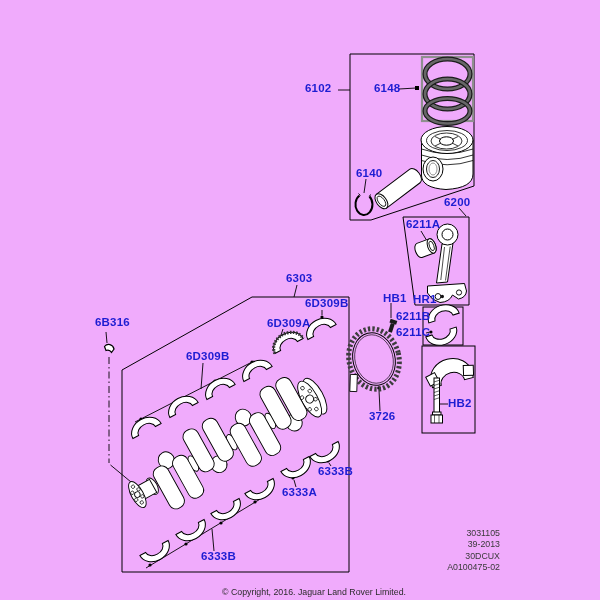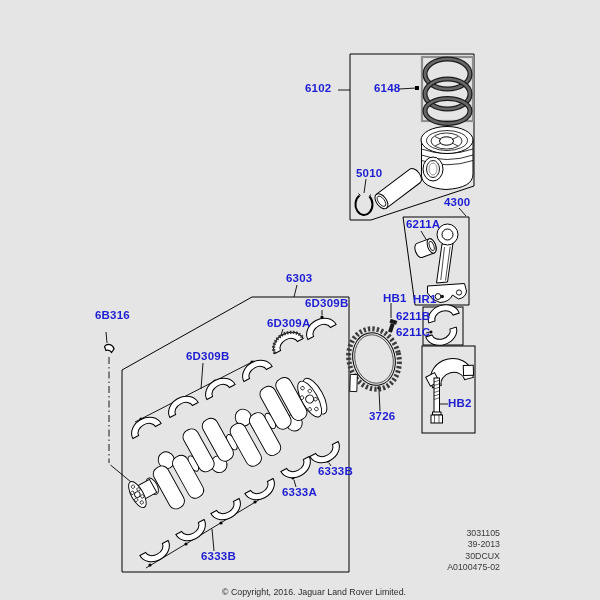--- a/index.html
+++ b/index.html
@@ -1,16 +1,16 @@
 <!DOCTYPE html>
 <html style="--callout: #1d1dd2;"><head>
 <meta charset="utf-8">
 <style>
   html,body{margin:0;padding:0;background:#fff;}
-  .stage{position:relative;width:600px;height:600px;background:#e5e5e5;overflow:hidden;
+  .stage{position:relative;width:600px;height:600px;background:#f0abfc;overflow:hidden;
          font-family:"Liberation Sans",sans-serif;}
   .stage svg{position:absolute;left:0;top:0;}
   .callout{position:absolute;font:bold 11.5px "Liberation Sans",sans-serif;
            color:var(--callout,#1d1dd2);letter-spacing:.2px;white-space:nowrap;cursor:pointer;}
   .refs{position:absolute;left:408px;top:528px;width:92px;text-align:right;
         font:400 8.8px "Liberation Sans",sans-serif;color:#3a3a3a;line-height:11.4px;}
   .copy{position:absolute;left:158px;top:575px;width:312px;text-align:center;
         font:400 8.8px "Liberation Sans",sans-serif;color:#2b2b2b;margin-top:12px;}
 </style>
 </head>
@@ -229,34 +229,34 @@
     <use href="#shellU" transform="translate(190,527) rotate(-28) scale(1,-1)"></use>
     <use href="#shellU" transform="translate(225,506) rotate(-28) scale(1,-1)"></use>
     <use href="#shellU" transform="translate(259,486) rotate(-28) scale(1,-1)"></use>
     <use href="#shellU" transform="translate(295,464) rotate(-28) scale(1,-1)"></use>
     <use href="#shellU" transform="translate(324,449) rotate(-28) scale(1,-1)"></use>
   </g>
 </svg>
 
 <div class="callout" style="left:305px;top:82px">6102</div>
 <div class="callout" style="left:374px;top:82px">6148</div>
-<div class="callout" style="left:356px;top:167px">5010</div>
-<div class="callout" style="left:444px;top:196px">4300</div>
+<div class="callout" style="left:356px;top:167px">6140</div>
+<div class="callout" style="left:444px;top:196px">6200</div>
 <div class="callout" style="left:406px;top:218px">6211A</div>
 <div class="callout" style="left:383px;top:292px">HB1</div>
 <div class="callout" style="left:413px;top:293px">HR1</div>
 <div class="callout" style="left:396px;top:310px">6211B</div>
 <div class="callout" style="left:396px;top:326px">6211C</div>
 <div class="callout" style="left:448px;top:397px">HB2</div>
 <div class="callout" style="left:369px;top:410px">3726</div>
 <div class="callout" style="left:286px;top:272px">6303</div>
 <div class="callout" style="left:305px;top:297px">6D309B</div>
 <div class="callout" style="left:267px;top:317px">6D309A</div>
 <div class="callout" style="left:186px;top:350px">6D309B</div>
-<div class="callout" style="left:95px;top:309px">6B316</div>
+<div class="callout" style="left:95px;top:316px">6B316</div>
 <div class="callout" style="left:318px;top:465px">6333B</div>
 <div class="callout" style="left:282px;top:486px">6333A</div>
 <div class="callout" style="left:201px;top:550px">6333B</div>
 
 <div class="refs">
   <div>3031105</div>
   <div>39-2013</div>
   <div>30DCUX</div>
   <div>A0100475-02</div>
 </div>

